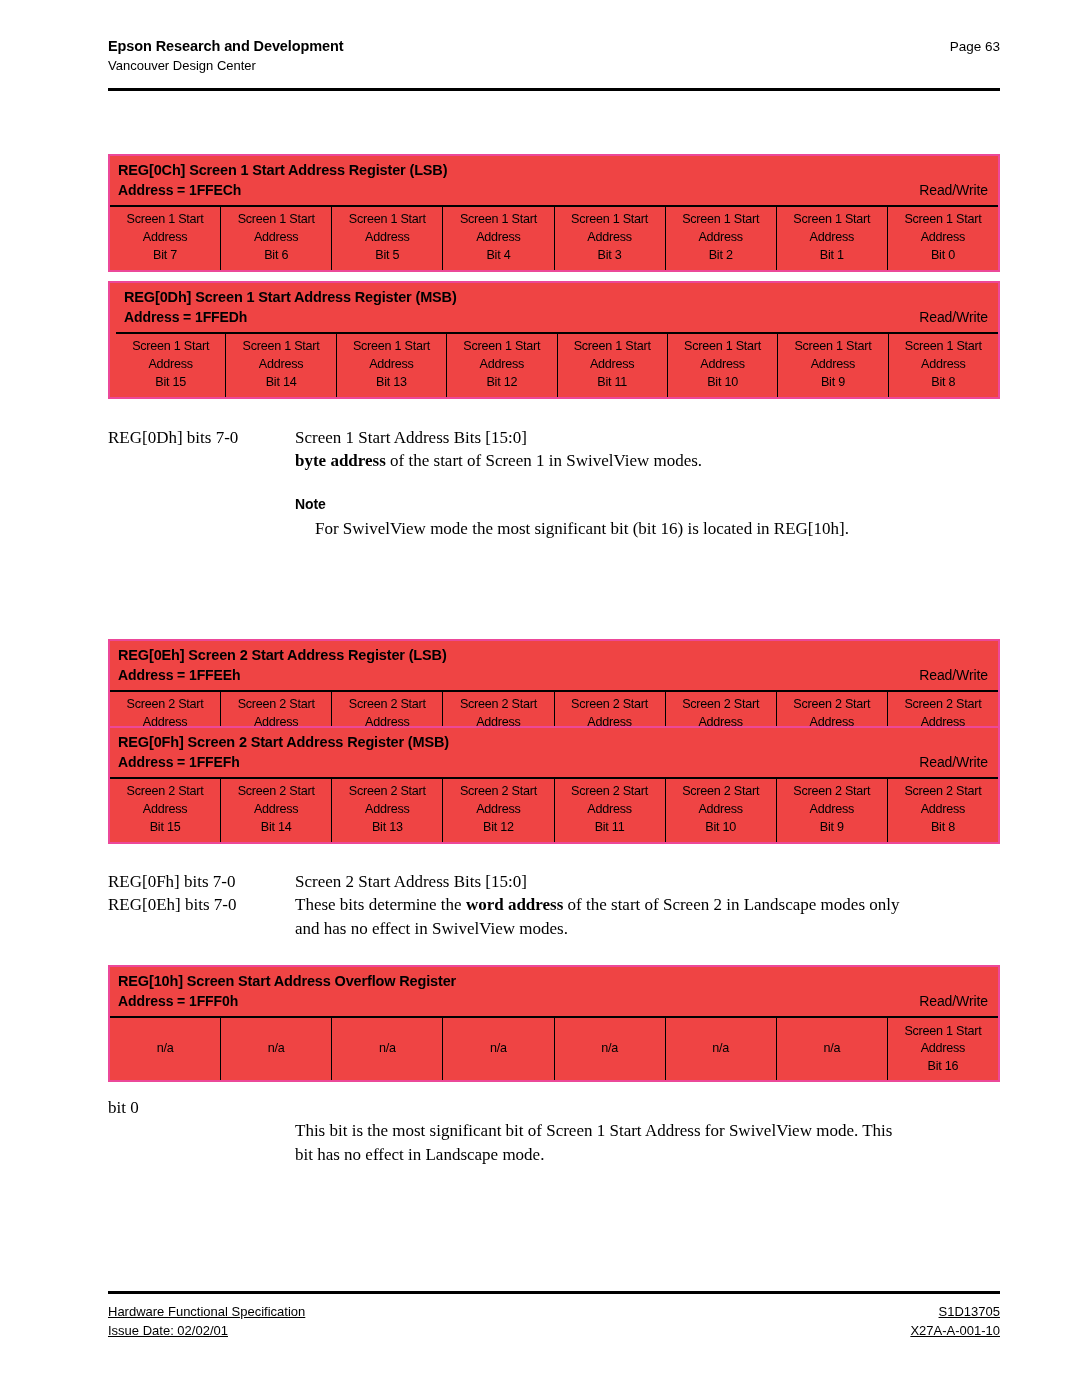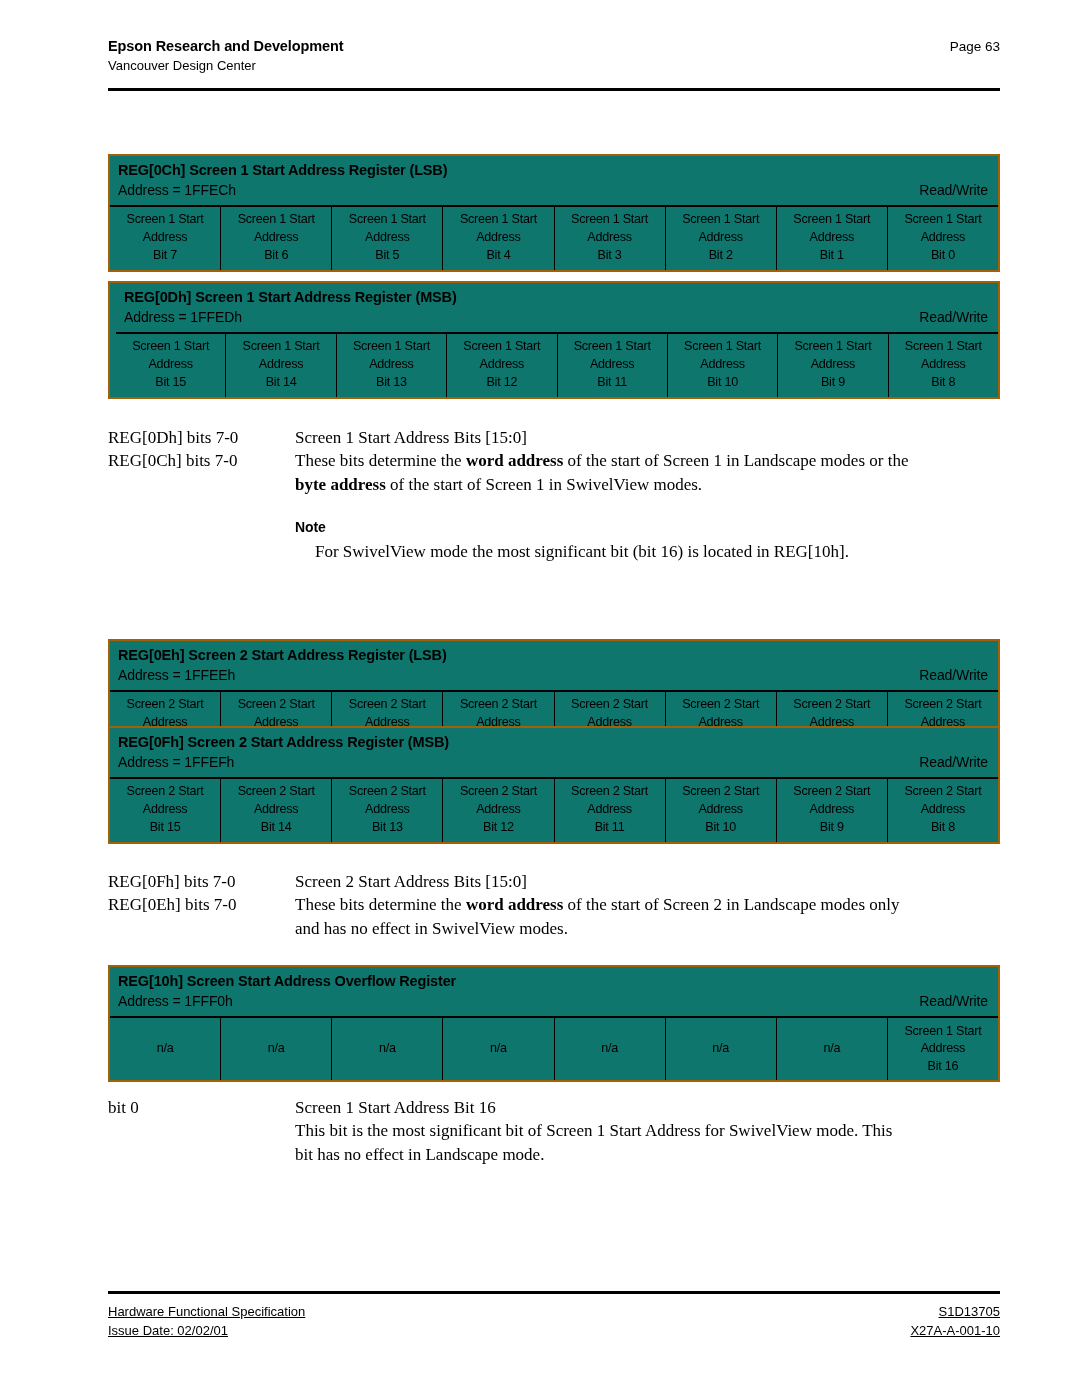--- a/index.html
+++ b/index.html
@@ -57,44 +57,44 @@
     width: 892px;
     height: 3px;
     background: #000;
   }
 
   
   .reg-table {
     position: absolute;
     left: 108px;
     width: 892px;
-    border: 2px solid #a16207;
+    border: 2px solid #ec4899;
     box-sizing: border-box;
     font-family: "Liberation Sans", "DejaVu Sans", sans-serif;
-    background: #0f766e;
+    background: #ef4444;
   }
   .reg-head {
     padding: 5px 8px 6px 8px;
     border-bottom: 2px solid #000;
   }
   .reg-title {
     font-size: 14.5px;
     font-weight: bold;
     line-height: 1.25;
     letter-spacing: -0.15px;
   }
   .reg-addr-row {
     display: flex;
     justify-content: space-between;
     align-items: baseline;
     font-size: 14px;
     line-height: 1.3;
     margin-top: 2px;
   }
-  .reg-addr { letter-spacing: -0.1px; }
+  .reg-addr { letter-spacing: -0.1px; font-weight: bold; }
   .reg-rw { letter-spacing: -0.1px; padding-right: 2px; }
 
   .bit-row {
     display: flex;
     width: 100%;
   }
   .bit-cell {
     flex: 1 1 0;
     border-left: 1px solid #000;
     box-sizing: border-box;
@@ -302,24 +302,20 @@
           <span class="ln">Bit 8</span>
         </div>
     </div>
   </div>
 
   <div class="desc" style="top:426px;">
     <div class="desc-line">
       <div class="desc-label">REG[0Dh] bits 7-0</div>
       <div class="desc-body">Screen 1 Start Address Bits [15:0]</div>
     </div>
-    <div class="desc-line">
-      <div class="desc-label">REG[0Ch] bits 7-0</div>
-      <div class="desc-body"><span>These bits determine the </span><b>word address</b><span> of the start of Screen 1 in Landscape modes or the</span></div>
-    </div>
     <div class="desc-body cont"><b>byte address</b><span> of the start of Screen 1 in SwivelView modes.</span></div>
 
     <div class="note-block">
       <div class="note-title">Note</div>
       <div class="note-text">For SwivelView mode the most significant bit (bit 16) is located in REG[10h].</div>
     </div>
   </div>
 
   <div class="reg-table" style="top:615px;margin-top:24px;">
     <div class="reg-head">
@@ -471,21 +467,20 @@
           <span class="ln">Screen 1 Start</span>
           <span class="ln">Address</span>
           <span class="ln">Bit 16</span>
         </div>
     </div>
   </div>
 
   <div class="desc" style="top:1096px;">
     <div class="desc-line">
       <div class="desc-label">bit 0</div>
-      <div class="desc-body">Screen 1 Start Address Bit 16</div>
     </div>
     <div class="desc-body cont">This bit is the most significant bit of Screen 1 Start Address for SwivelView mode. This</div>
     <div class="desc-body cont">bit has no effect in Landscape mode.</div>
   </div>
 
   <div class="rule-bot"></div>
   <div class="pg-footer">
     <div class="ftr-row">
       <span>Hardware Functional Specification</span>
       <span>S1D13705</span>

